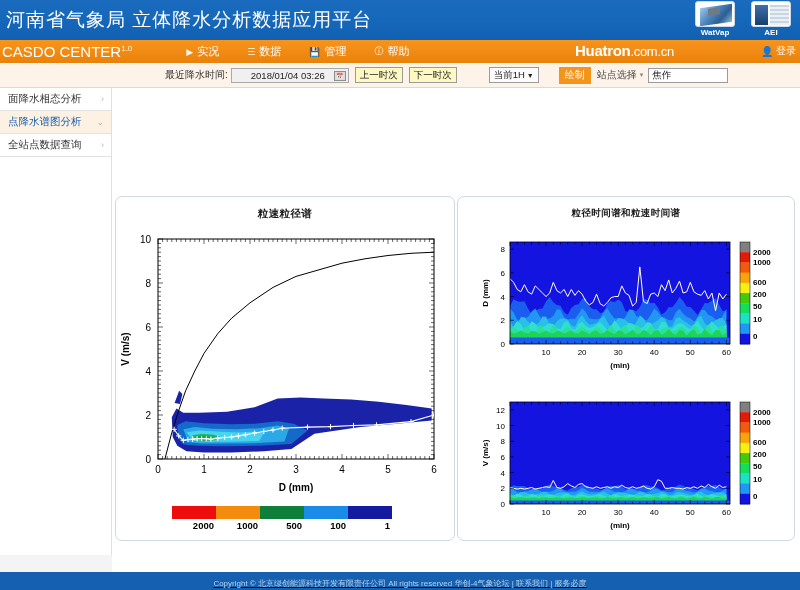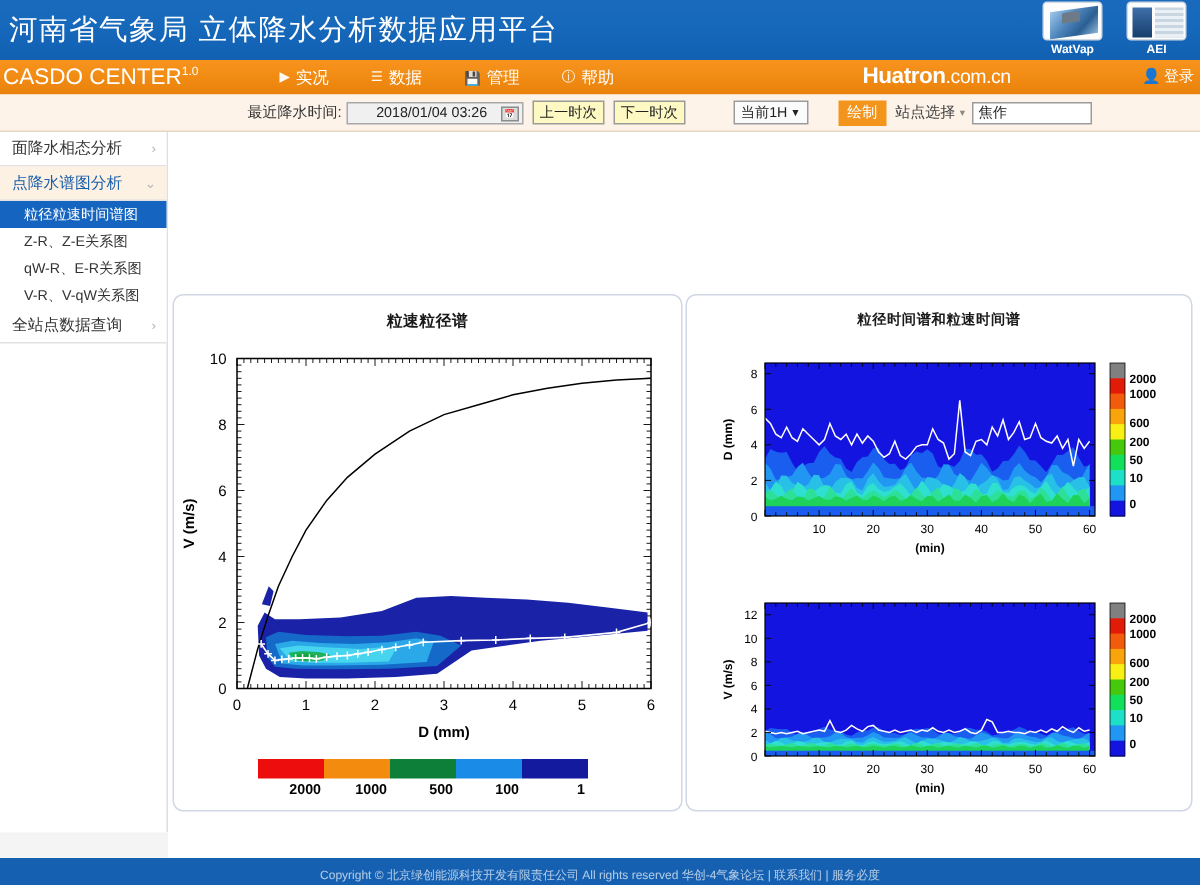--- a/index.html
+++ b/index.html
@@ -153,20 +153,21 @@
 
   svg text { font-family: "Liberation Sans", "DejaVu Sans", sans-serif; }
 
   
   .footer-gap { position: absolute; left: 0; top: 555px; width: 800px; height: 17px; background: #ffffff; }
   .footer-gap .pad { position: absolute; left: 0; top: 0; width: 112px; height: 17px; background: #f4f4f4; }
   .footer {
     position: absolute; left: 0; top: 572px; width: 800px; height: 18px;
     background: #1560b0; display: flex; align-items: flex-end; justify-content: center;
     overflow: hidden;
+    text-decoration: underline;
   }
   .footer-text {
     color: #cfe0f2; font-size: 8px; white-space: nowrap; padding-bottom: 1px;
     opacity: .85;
   }
 </style>
 </head>
 <body>
 
 <div id="app">
@@ -239,26 +240,20 @@
   </div>
 
   <div class="sidebar">
     <div class="sb-group">
       <span>面降水相态分析</span>
       <span class="chev">›</span>
     </div>
     <div class="sb-group active">
       <span>点降水谱图分析</span>
       <span class="chev">⌄</span>
-    </div>
-    <div class="sb-sub">
-      <div class="sb-item selected">粒径粒速时间谱图</div>
-      <div class="sb-item">Z-R、Z-E关系图</div>
-      <div class="sb-item">qW-R、E-R关系图</div>
-      <div class="sb-item">V-R、V-qW关系图</div>
     </div>
     <div class="sb-group">
       <span>全站点数据查询</span>
       <span class="chev">›</span>
     </div>
   </div>
 
   <div class="content">
 
 

